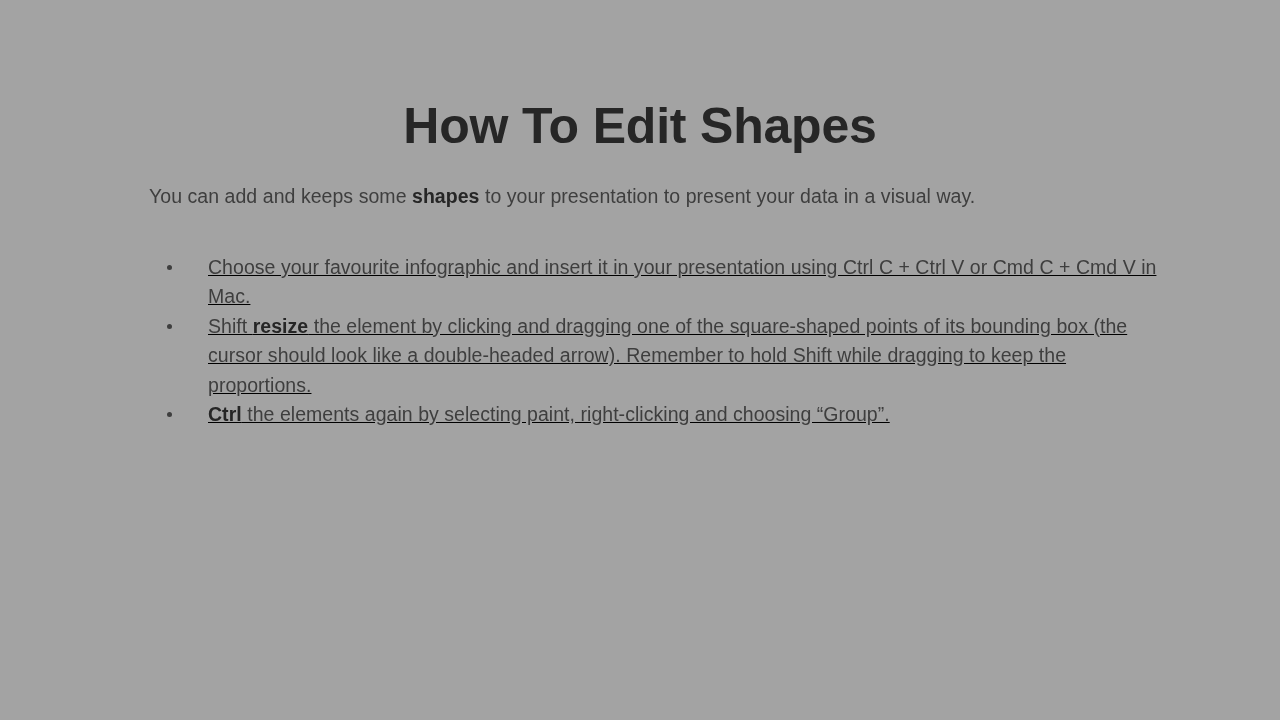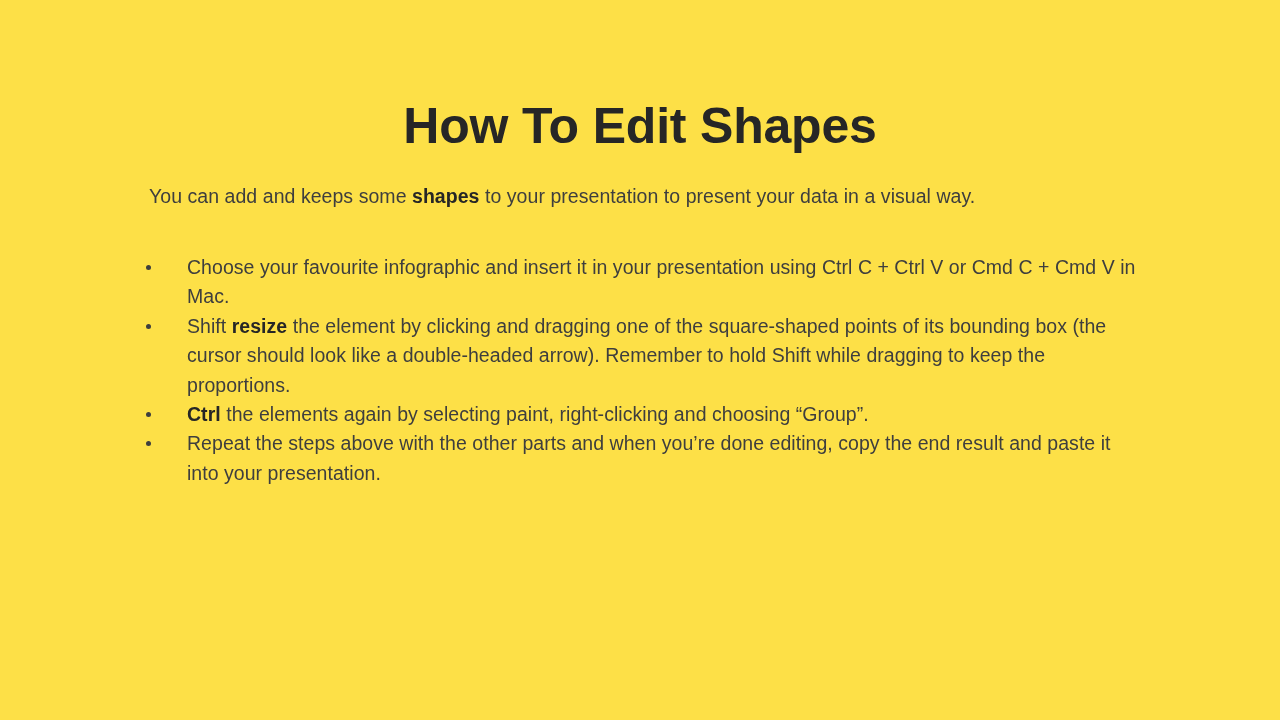--- a/index.html
+++ b/index.html
@@ -11,21 +11,21 @@
     height: 720px;
     background: #ffffff;
     font-family: "Liberation Sans", sans-serif;
     overflow: hidden;
     position: relative;
   }
 
   .slide {
     position: absolute;
     inset: 0;
-    background: #fde047;
+    background: #a3a3a3;
   }
 
   .slide-title {
     position: absolute;
     left: 0;
     right: 0;
     top: 64px;
     text-align: center;
     font-size: 50px;
     font-weight: bold;
@@ -47,26 +47,27 @@
   }
 
   .intro-paragraph b,
   .bullet-text b {
     font-weight: bold;
     color: #262626;
   }
 
   .bullet-list {
     position: absolute;
-    left: 139px;
+    left: 160px;
     top: 253px;
     width: 1000px;
     margin: 0;
     padding: 0;
     list-style: none;
+    text-decoration: underline;
   }
 
   .bullet-item {
     position: relative;
     padding-left: 48px;
     font-size: 19.5px;
     line-height: 29.4px;
     color: #3e3e3e;
     letter-spacing: 0.04px;
     margin: 0;
@@ -103,19 +104,15 @@
         <span class="bullet-text"><span>Choose your favourite infographic and insert it in your presentation using Ctrl C + Ctrl V or Cmd C + Cmd V in Mac.</span></span>
       </li>
       <li class="bullet-item">
         <span class="bullet-marker"></span>
         <span class="bullet-text"><span>Shift </span><b>resize</b><span> the element by clicking and dragging one of the square-shaped points of its bounding box (the cursor should look like a double-headed arrow). Remember to hold Shift while dragging to keep the proportions.</span></span>
       </li>
       <li class="bullet-item">
         <span class="bullet-marker"></span>
         <span class="bullet-text"><b>Ctrl</b><span> the elements again by selecting paint, right-clicking and choosing “Group”.</span></span>
       </li>
-      <li class="bullet-item">
-        <span class="bullet-marker"></span>
-        <span class="bullet-text"><span>Repeat the steps above with the other parts and when you’re done editing, copy the end result and paste it into your presentation.</span></span>
-      </li>
     </ul>
 
 </div>
 
 </body></html>

